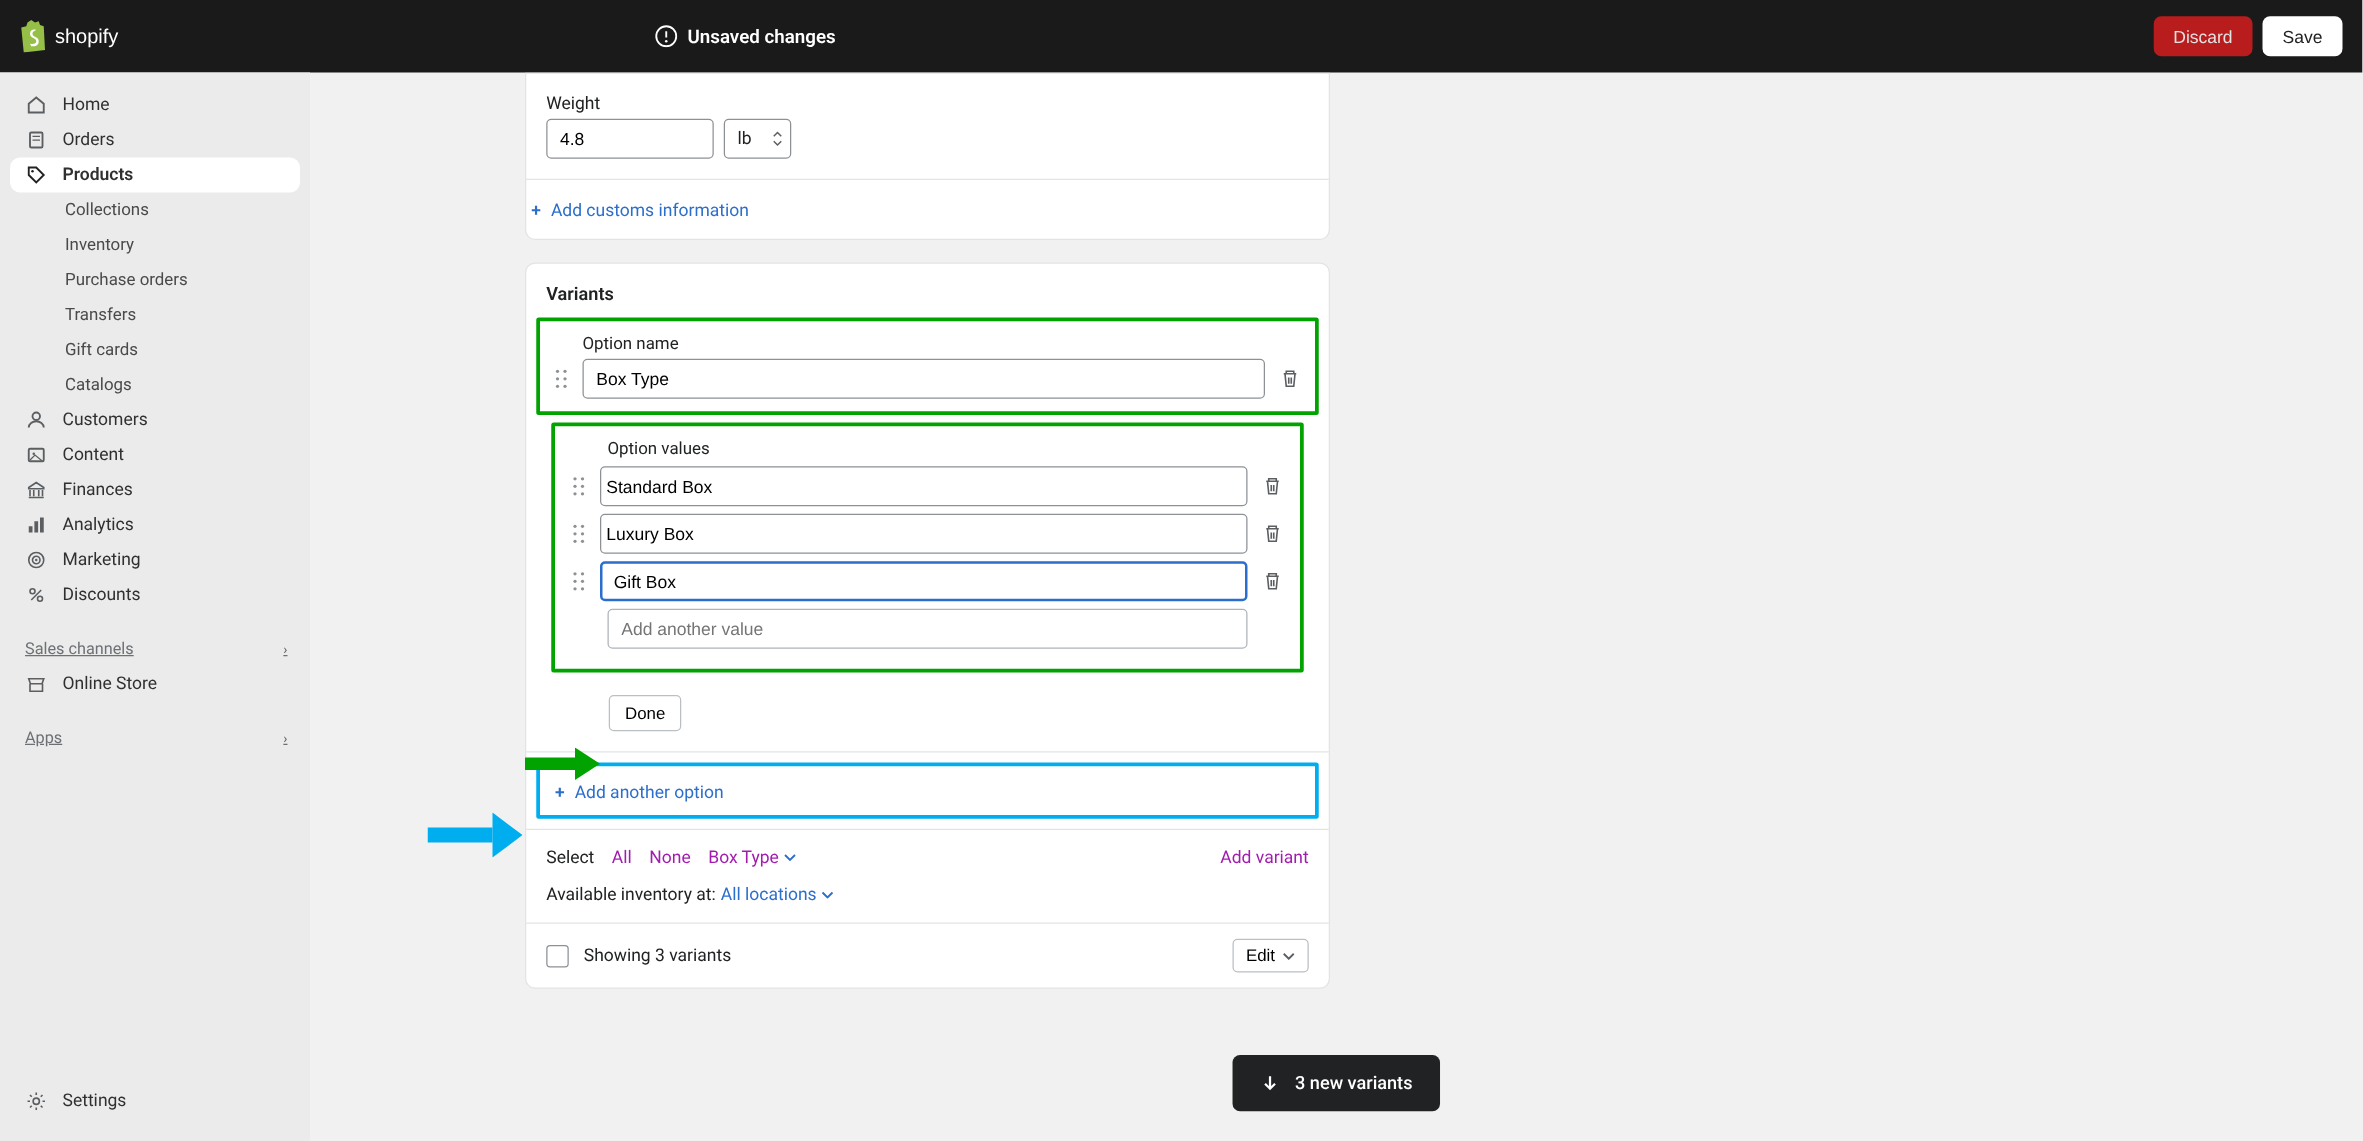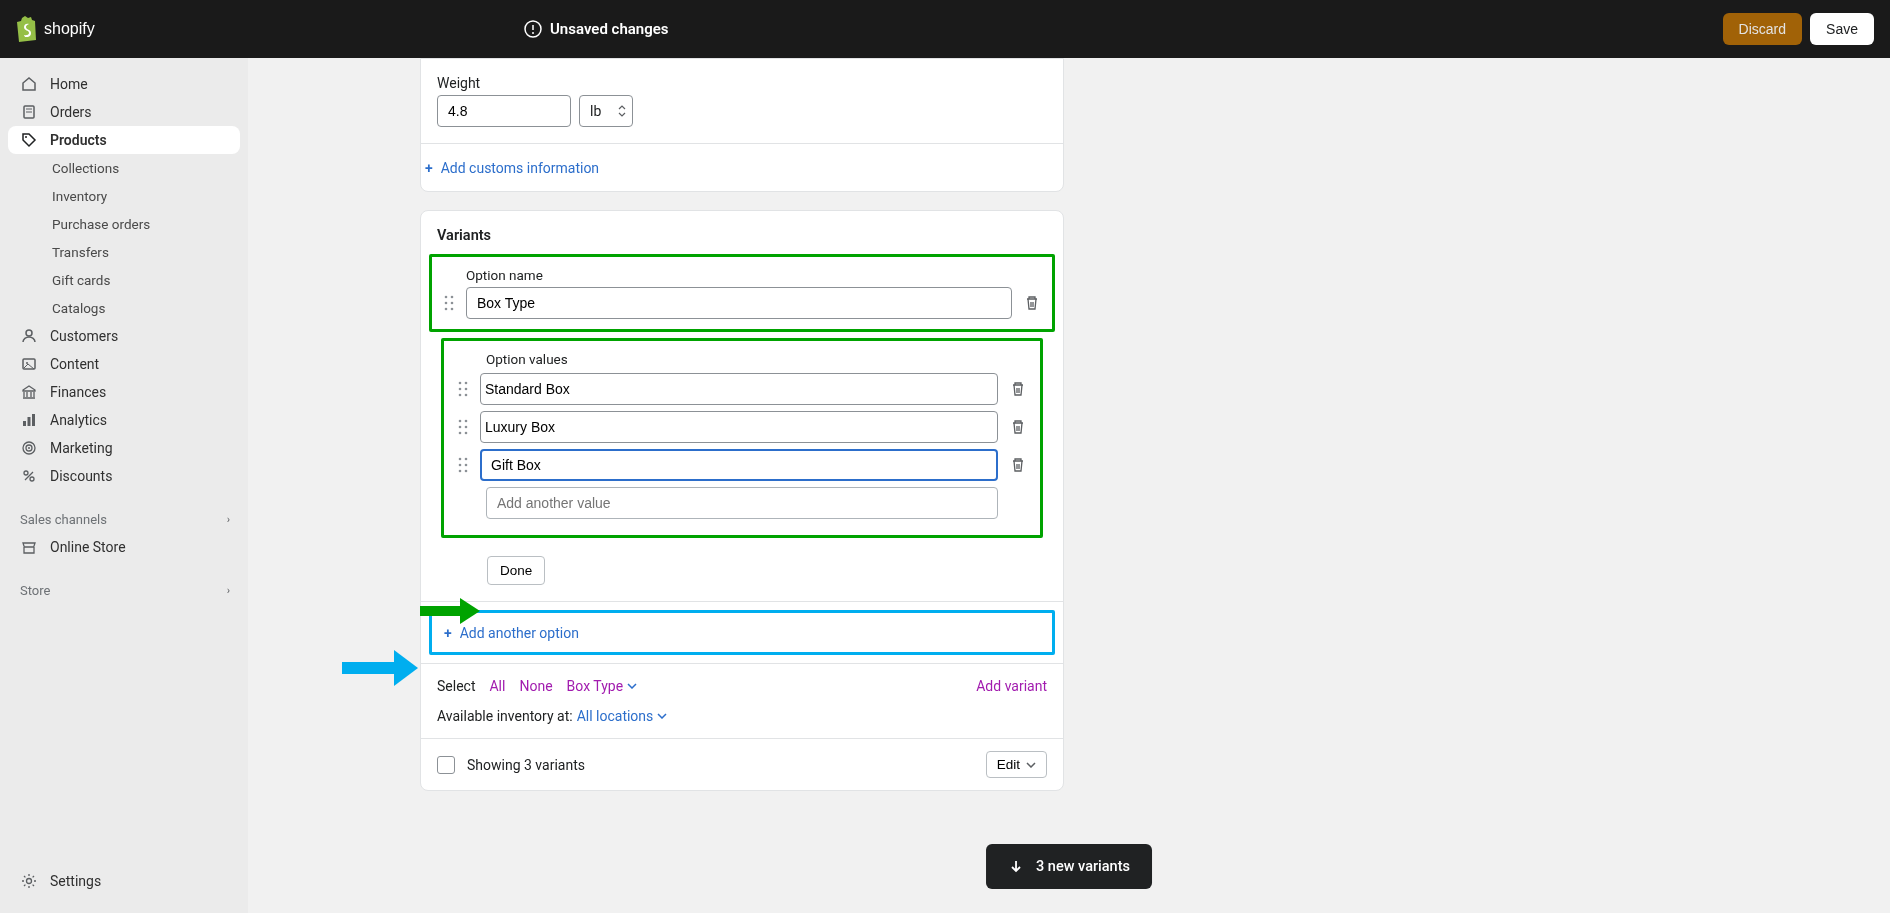--- a/index.html
+++ b/index.html
@@ -32,21 +32,21 @@
       gap: 8px;
       font-weight: 600;
       font-size: 15px;
     }
     .topbar-actions {
       margin-left: auto;
       display: flex;
       gap: 8px;
     }
     .btn-discard {
-      background: #a16207;
+      background: #b91c1c;
       color: #e3e3e3;
       border: none;
       border-radius: 6px;
       padding: 8px 16px;
       font-size: 14px;
       cursor: pointer;
     }
     .btn-save {
       background: #fff;
       color: #202223;
@@ -96,20 +96,21 @@
       border-radius: 8px;
     }
     .nav-section {
       display: flex;
       align-items: center;
       justify-content: space-between;
       padding: 6px 18px 6px 20px;
       font-size: 13px;
       color: #6d7175;
       margin-top: 16px;
+      text-decoration: underline;
     }
     .settings-item {
       position: absolute;
       bottom: 18px;
       left: 0; right: 0;
     }
 
     
     .main {
       flex: 1;
@@ -456,21 +457,21 @@
     <div class="nav-item">
       <span class="icon">
         <svg width="16" height="16" viewBox="0 0 16 16">
             <path d="M2 4h12l-1 3c0 1-1 1-1 1H4s-1 0-1-1z M3 8v6h10V8" fill="none" stroke="#5c5f62" stroke-width="1.3"></path>
           </svg>
       </span>
       <span>Online Store</span>
     </div>
 
     <div class="nav-section">
-      <span>Store</span>
+      <span>Apps</span>
       <span class="chev">›</span>
     </div>
 
     <div class="settings-item">
       <div class="nav-item">
         <span class="icon">
           <svg width="16" height="16" viewBox="0 0 16 16">
               <circle cx="8" cy="8" r="2.5" fill="none" stroke="#5c5f62" stroke-width="1.3"></circle>
               <path d="M8 1v2M8 13v2M1 8h2M13 8h2M3 3l1.4 1.4M11.6 11.6L13 13M3 13l1.4-1.4M11.6 4.4L13 3" stroke="#5c5f62" stroke-width="1.3"></path>
             </svg>

